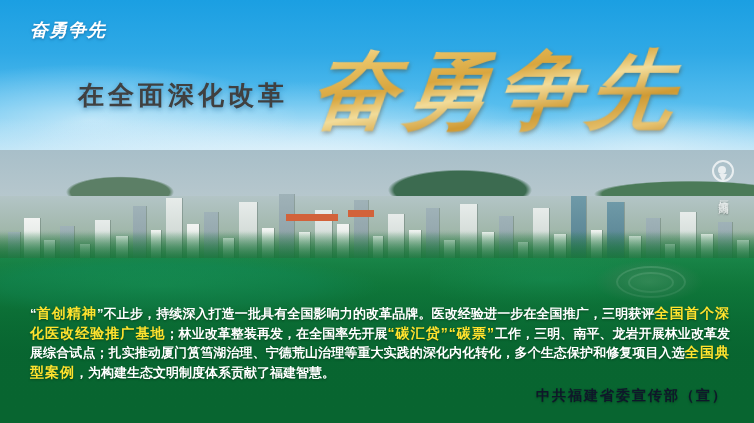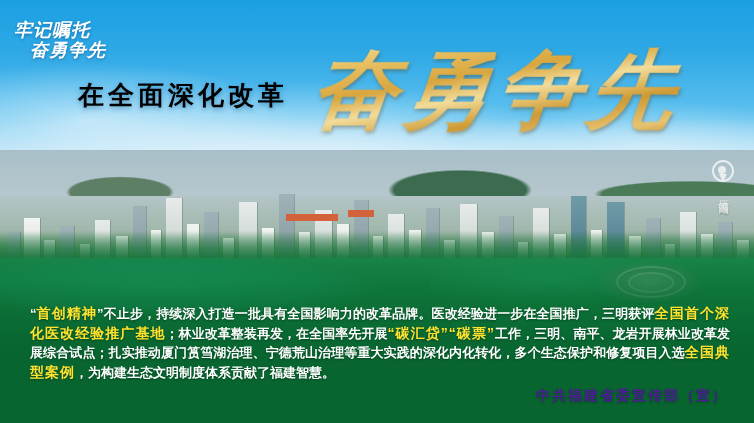--- a/index.html
+++ b/index.html
@@ -90,21 +90,21 @@
   .logo{position:absolute;left:14px;top:20px;width:120px;}
   .logo .l{
     color:#ffffff;font-weight:bold;font-style:italic;font-size:18px;letter-spacing:1px;
     line-height:20px;text-shadow:0 1px 3px rgba(10,70,120,.55);white-space:nowrap;
   }
   .logo .l2{margin-left:16px;}
 
   
   .subtitle{position:absolute;left:78px;top:80px;}
   .subtitle div{
-    color:#000000;font-weight:bold;font-size:26px;letter-spacing:4px;line-height:31px;
+    color:#404040;font-weight:bold;font-size:26px;letter-spacing:4px;line-height:31px;
     text-shadow:0 2px 5px rgba(12,80,130,.45);white-space:nowrap;
   }
 
   
   .calli{
     position:absolute;left:312px;top:42px;
     font-family:"DejaVu Serif","Liberation Serif",serif;
     font-weight:bold;font-style:italic;font-size:86px;line-height:96px;letter-spacing:6px;
     white-space:nowrap;
     background:linear-gradient(170deg,#f7e4a8 0%,#e8c164 18%,#d9a63e 38%,#f2dc9a 52%,#cf9a33 70%,#e7c472 88%,#c98f2c 100%);
@@ -128,21 +128,21 @@
 
   
   .body-copy{
     position:absolute;left:30px;top:304px;width:700px;
     color:#ffffff;font-size:13px;line-height:19.5px;font-weight:bold;
     text-shadow:0 1px 2px rgba(0,40,16,.55);
     text-align:justify;
   }
   .body-copy .hl2{color:#ffe32e;font-size:14px;letter-spacing:1px;}
   .sig{
-    position:absolute;right:26px;bottom:18px;color:#4c1d95;font-size:14px;font-weight:bold;
+    position:absolute;right:26px;bottom:18px;color:#0f172a;font-size:14px;font-weight:bold;
     letter-spacing:2px;text-shadow:0 1px 2px rgba(0,40,16,.5);margin-top:26px;
   }
 </style>
 </head>
 <body>
 
 <div class="poster">
 
   <div class="sky"></div>
   <div class="sky-haze"></div>
@@ -204,21 +204,20 @@
     <div class="lake"></div>
     <div class="lake2"></div>
     <div class="plaza">
       <div class="ring"></div>
         <div class="ring i"></div>
     </div>
     <div class="greenveil"></div>
   </div>
 
   <div class="logo">
-    <div class="l">牢记嘱托</div>
     <div class="l l2">奋勇争先</div>
   </div>
 
   <div class="subtitle">
     <div>在全面深化改革</div>
   </div>
 
   <div class="calli">奋勇争先</div>
 
   <div class="locmark">

